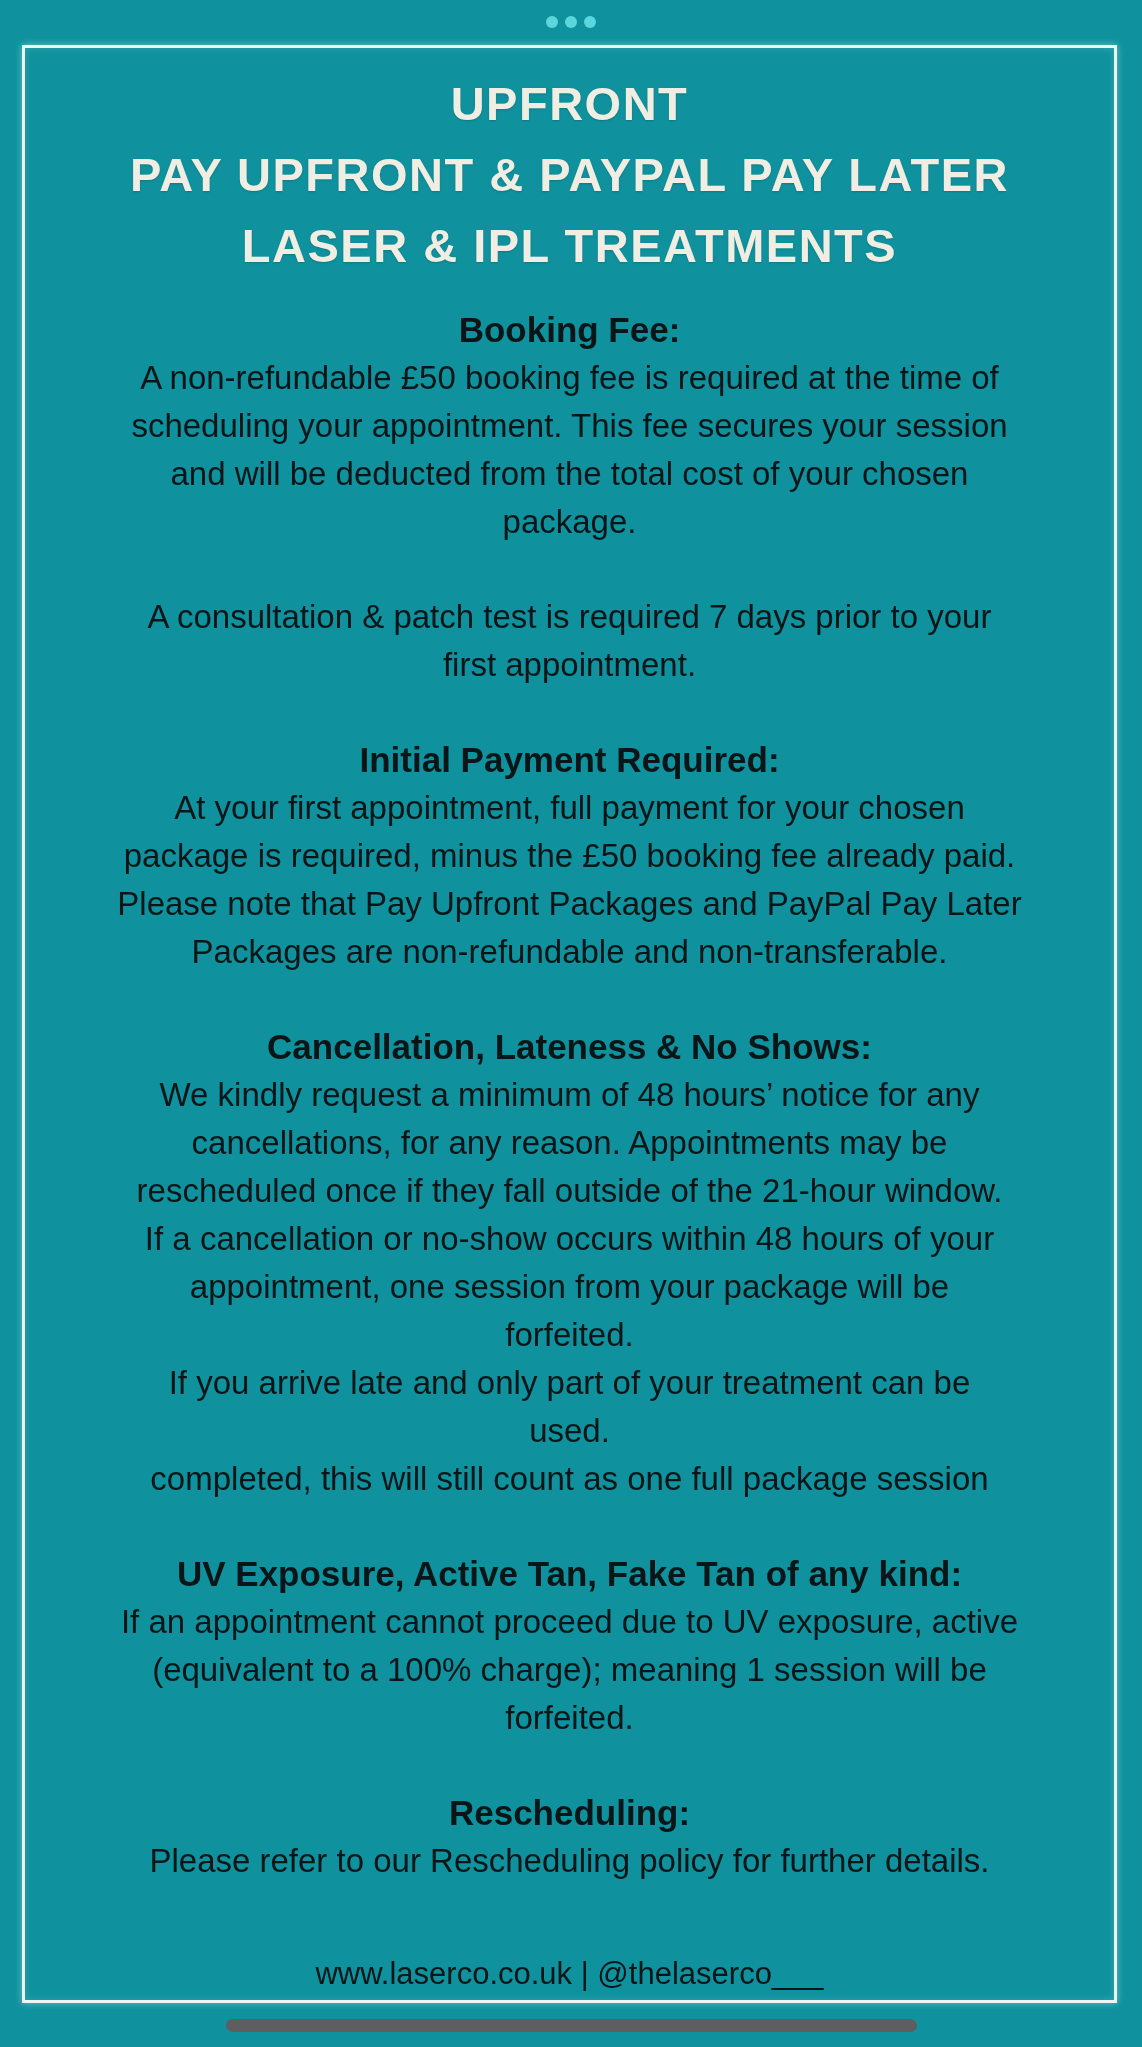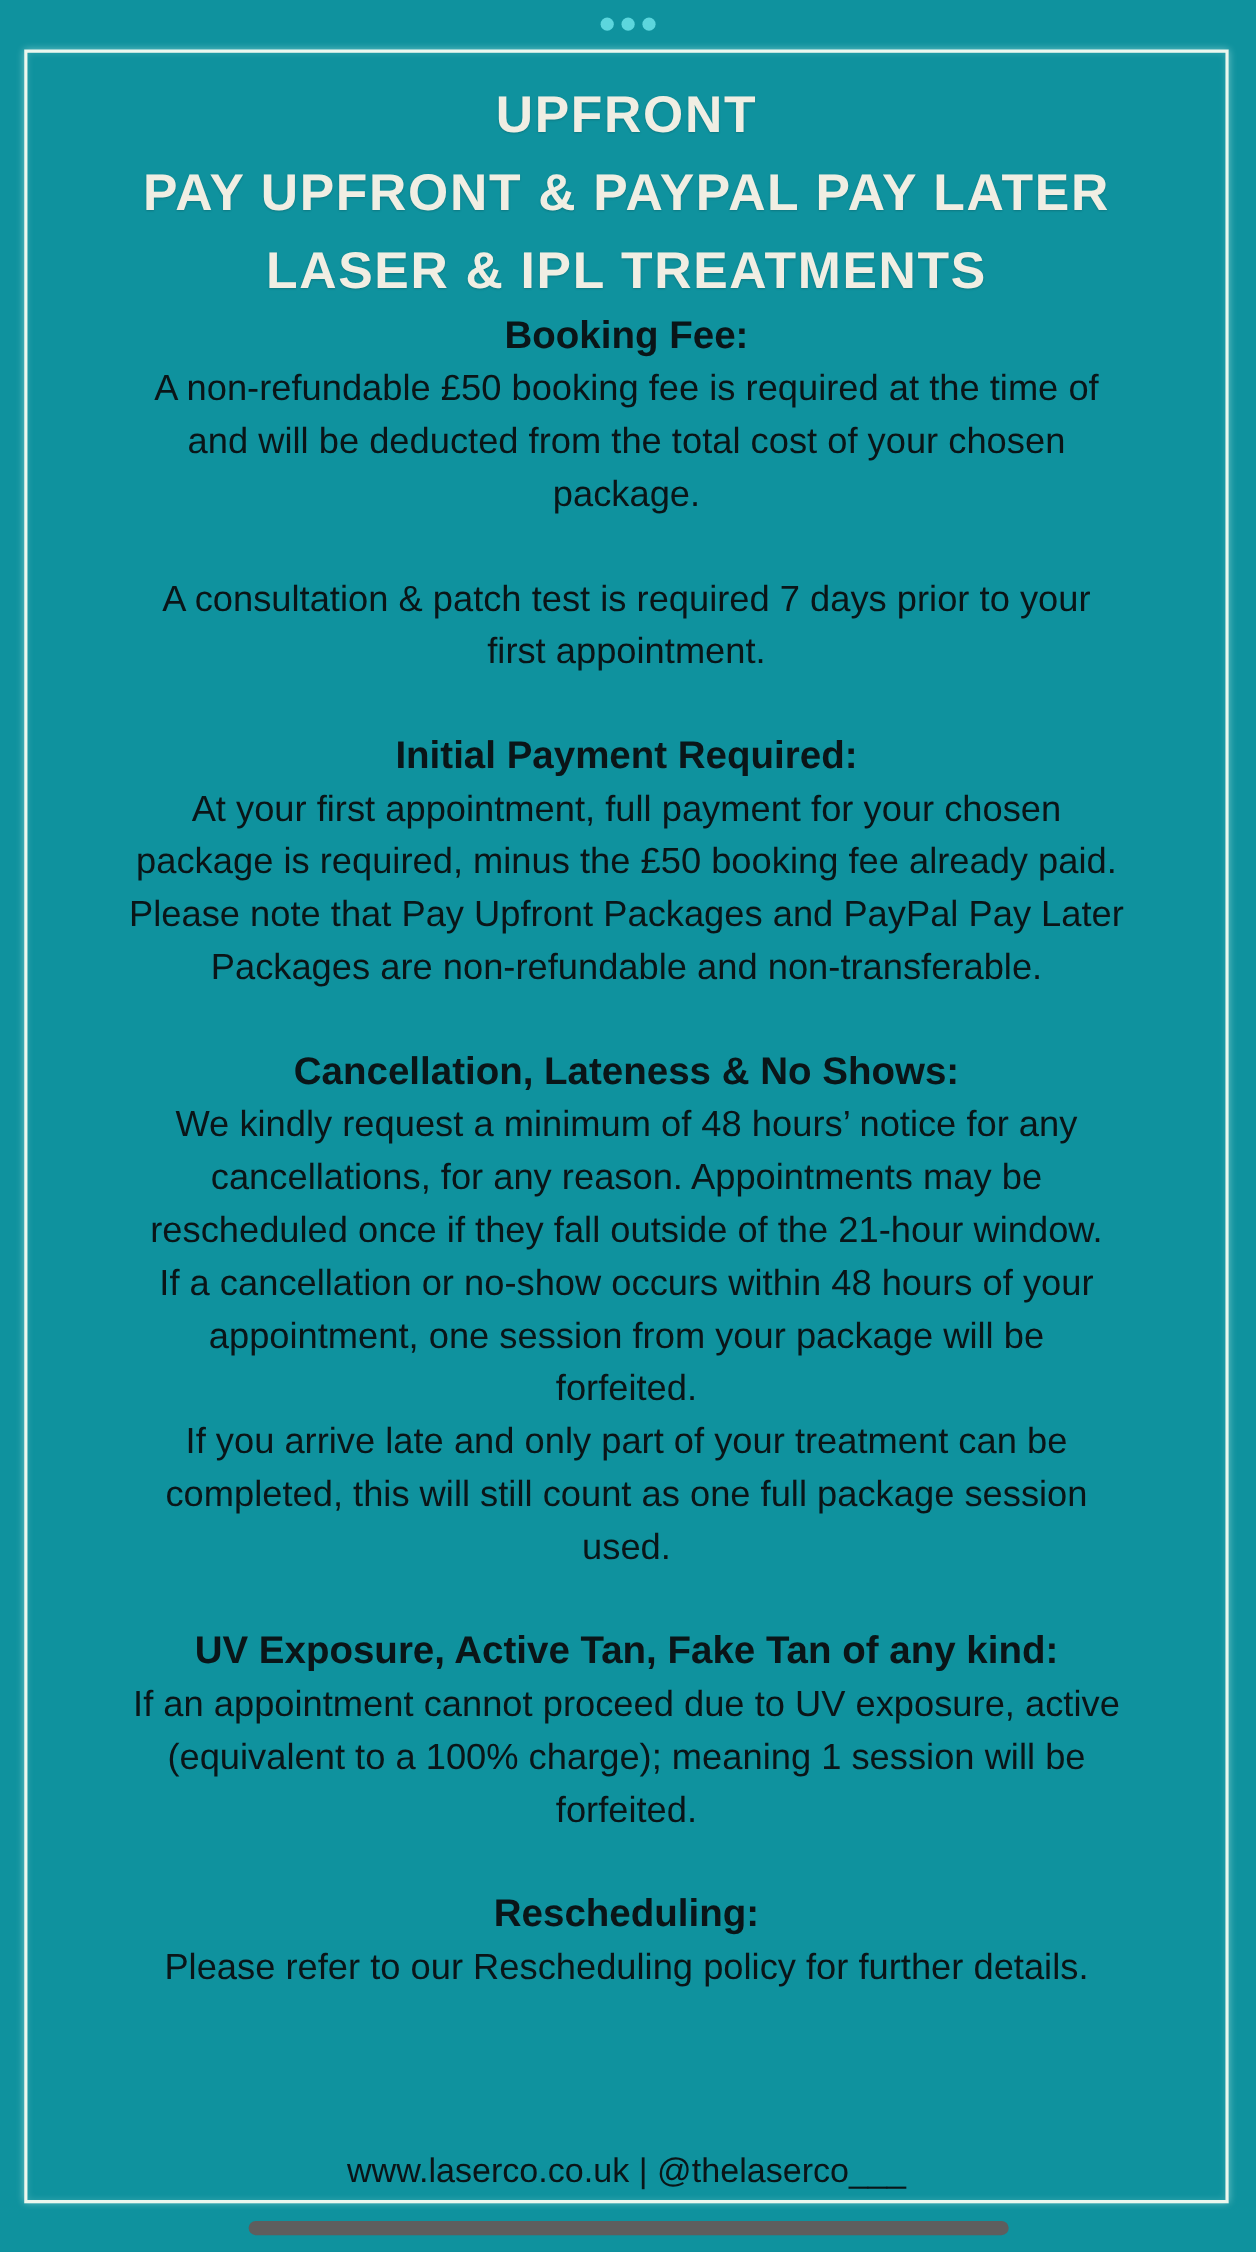--- a/index.html
+++ b/index.html
@@ -53,20 +53,21 @@
   .title-line {
     font-size: 47px;
     line-height: 71px;
     font-weight: bold;
     letter-spacing: 1.5px;
     color: #F0EEE3;
     text-shadow: 0 1px 2px rgba(0,0,0,0.18);
   }
 
   .sections {
+    margin-top: 25px;
     width: 100%;
   }
   .policy-section {
     margin: 0 28px 47px;
   }
   .sec-heading {
     margin: 0;
     font-size: 35px;
     line-height: 48px;
     font-weight: bold;
@@ -118,20 +119,21 @@
     <div class="title-block">
       <div class="title-line">UPFRONT</div>
       <div class="title-line">PAY UPFRONT &amp; PAYPAL PAY LATER</div>
       <div class="title-line">LASER &amp; IPL TREATMENTS</div>
     </div>
 
     <main class="sections">
         <section class="policy-section">
           <h2 class="sec-heading">Booking Fee:</h2>
           <div class="sec-line">A non-refundable £50 booking fee is required at the time of</div>
+          <div class="sec-line">scheduling your appointment. This fee secures your session</div>
           <div class="sec-line">and will be deducted from the total cost of your chosen</div>
           <div class="sec-line">package.</div>
         </section>
         <section class="policy-section">
           <div class="sec-line">A consultation &amp; patch test is required 7 days prior to your</div>
           <div class="sec-line">first appointment.</div>
         </section>
         <section class="policy-section">
           <h2 class="sec-heading">Initial Payment Required:</h2>
           <div class="sec-line">At your first appointment, full payment for your chosen</div>
@@ -141,22 +143,22 @@
         </section>
         <section class="policy-section">
           <h2 class="sec-heading">Cancellation, Lateness &amp; No Shows:</h2>
           <div class="sec-line">We kindly request a minimum of 48 hours’ notice for any</div>
           <div class="sec-line">cancellations, for any reason. Appointments may be</div>
           <div class="sec-line">rescheduled once if they fall outside of the 21-hour window.</div>
           <div class="sec-line">If a cancellation or no-show occurs within 48 hours of your</div>
           <div class="sec-line">appointment, one session from your package will be</div>
           <div class="sec-line">forfeited.</div>
           <div class="sec-line">If you arrive late and only part of your treatment can be</div>
+          <div class="sec-line">used.</div>
           <div class="sec-line">completed, this will still count as one full package session</div>
-          <div class="sec-line">used.</div>
         </section>
         <section class="policy-section">
           <h2 class="sec-heading">UV Exposure, Active Tan, Fake Tan of any kind:</h2>
           <div class="sec-line">If an appointment cannot proceed due to UV exposure, active</div>
           <div class="sec-line">(equivalent to a 100% charge); meaning 1 session will be</div>
           <div class="sec-line">forfeited.</div>
         </section>
         <section class="policy-section">
           <h2 class="sec-heading">Rescheduling:</h2>
           <div class="sec-line">Please refer to our Rescheduling policy for further details.</div>

